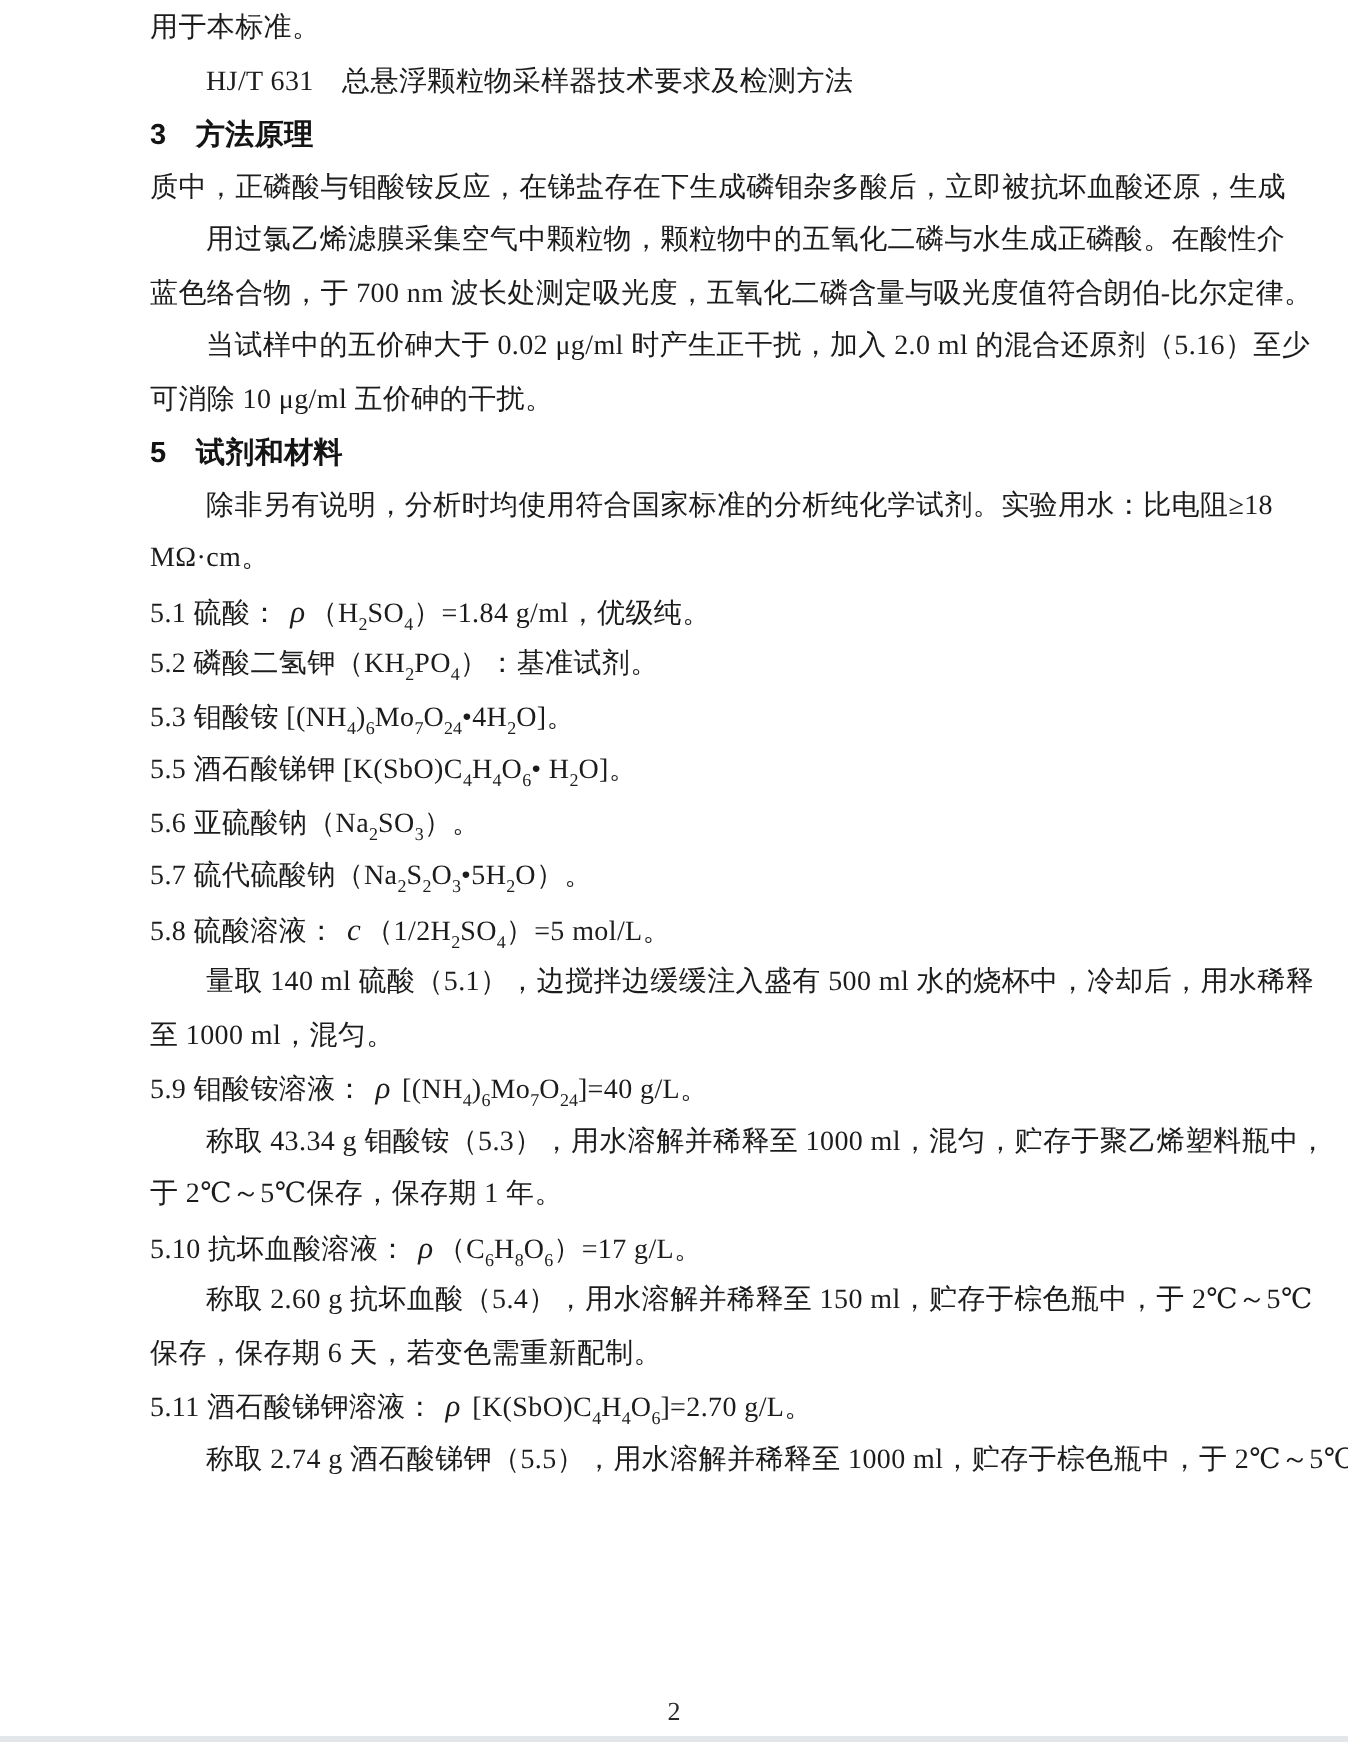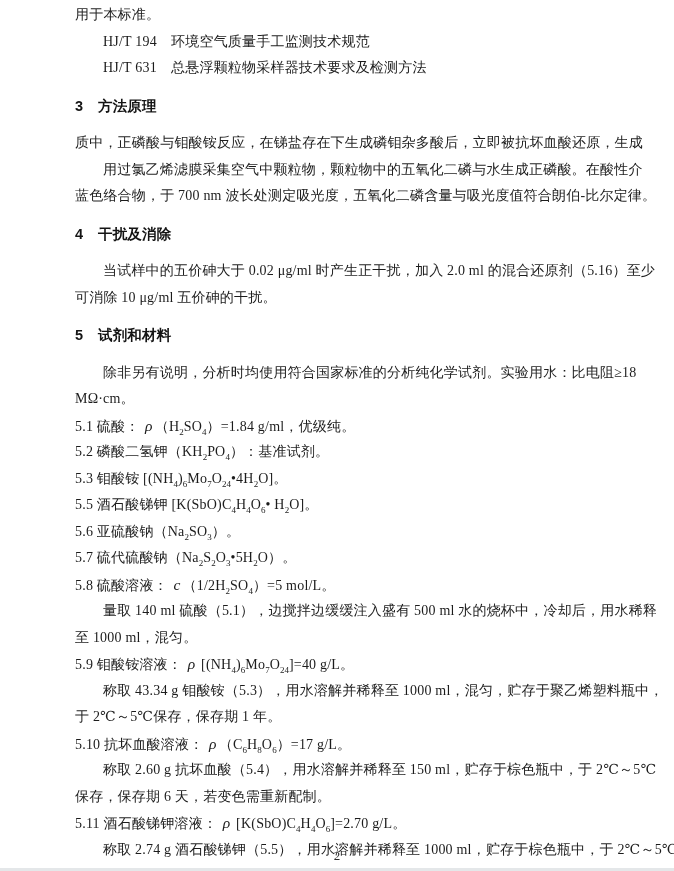--- a/index.html
+++ b/index.html
@@ -26,21 +26,21 @@
     height: 26.5px;
     line-height: 26.5px;
     font-size: 14px;
     white-space: nowrap;
     letter-spacing: 0.2px;
   }
   .line.indent {
     text-indent: 28px;
   }
   .line.heading {
-    margin: 11px 0;
+    margin: 0 0;
     font-family: "Liberation Sans", "DejaVu Sans", sans-serif;
     font-weight: bold;
     font-size: 14.5px;
     color: #141414;
   }
   .line sub {
     font-size: 9px;
     line-height: 0;
     letter-spacing: 0;
   }
@@ -67,27 +67,25 @@
     height: 3px;
     background: #e4e7e9;
   }
 </style>
 </head>
 <body>
 
 <div class="page">
   <div class="content" id="doc-lines">
       <div class="line body">用于本标准。</div>
-      <div class="line body indent">HJ/T 194　环境空气质量手工监测技术规范</div>
       <div class="line body indent">HJ/T 631　总悬浮颗粒物采样器技术要求及检测方法</div>
       <div class="line heading">3　方法原理</div>
       <div class="line body">质中，正磷酸与钼酸铵反应，在锑盐存在下生成磷钼杂多酸后，立即被抗坏血酸还原，生成</div>
       <div class="line body indent">用过氯乙烯滤膜采集空气中颗粒物，颗粒物中的五氧化二磷与水生成正磷酸。在酸性介</div>
       <div class="line body">蓝色络合物，于 700 nm 波长处测定吸光度，五氧化二磷含量与吸光度值符合朗伯-比尔定律。</div>
-      <div class="line heading">4　干扰及消除</div>
       <div class="line body indent">当试样中的五价砷大于 0.02 μg/ml 时产生正干扰，加入 2.0 ml 的混合还原剂（5.16）至少</div>
       <div class="line body">可消除 10 μg/ml 五价砷的干扰。</div>
       <div class="line heading">5　试剂和材料</div>
       <div class="line body indent">除非另有说明，分析时均使用符合国家标准的分析纯化学试剂。实验用水：比电阻≥18</div>
       <div class="line body">MΩ·cm。</div>
       <div class="line body">5.1 硫酸： <i>ρ</i>（H<sub>2</sub>SO<sub>4</sub>）=1.84 g/ml，优级纯。</div>
       <div class="line body">5.2 磷酸二氢钾（KH<sub>2</sub>PO<sub>4</sub>）：基准试剂。</div>
       <div class="line body">5.3 钼酸铵 [(NH<sub>4</sub>)<sub>6</sub>Mo<sub>7</sub>O<sub>24</sub>•4H<sub>2</sub>O]。</div>
       <div class="line body">5.5 酒石酸锑钾 [K(SbO)C<sub>4</sub>H<sub>4</sub>O<sub>6</sub>• H<sub>2</sub>O]。</div>
       <div class="line body">5.6 亚硫酸钠（Na<sub>2</sub>SO<sub>3</sub>）。</div>

